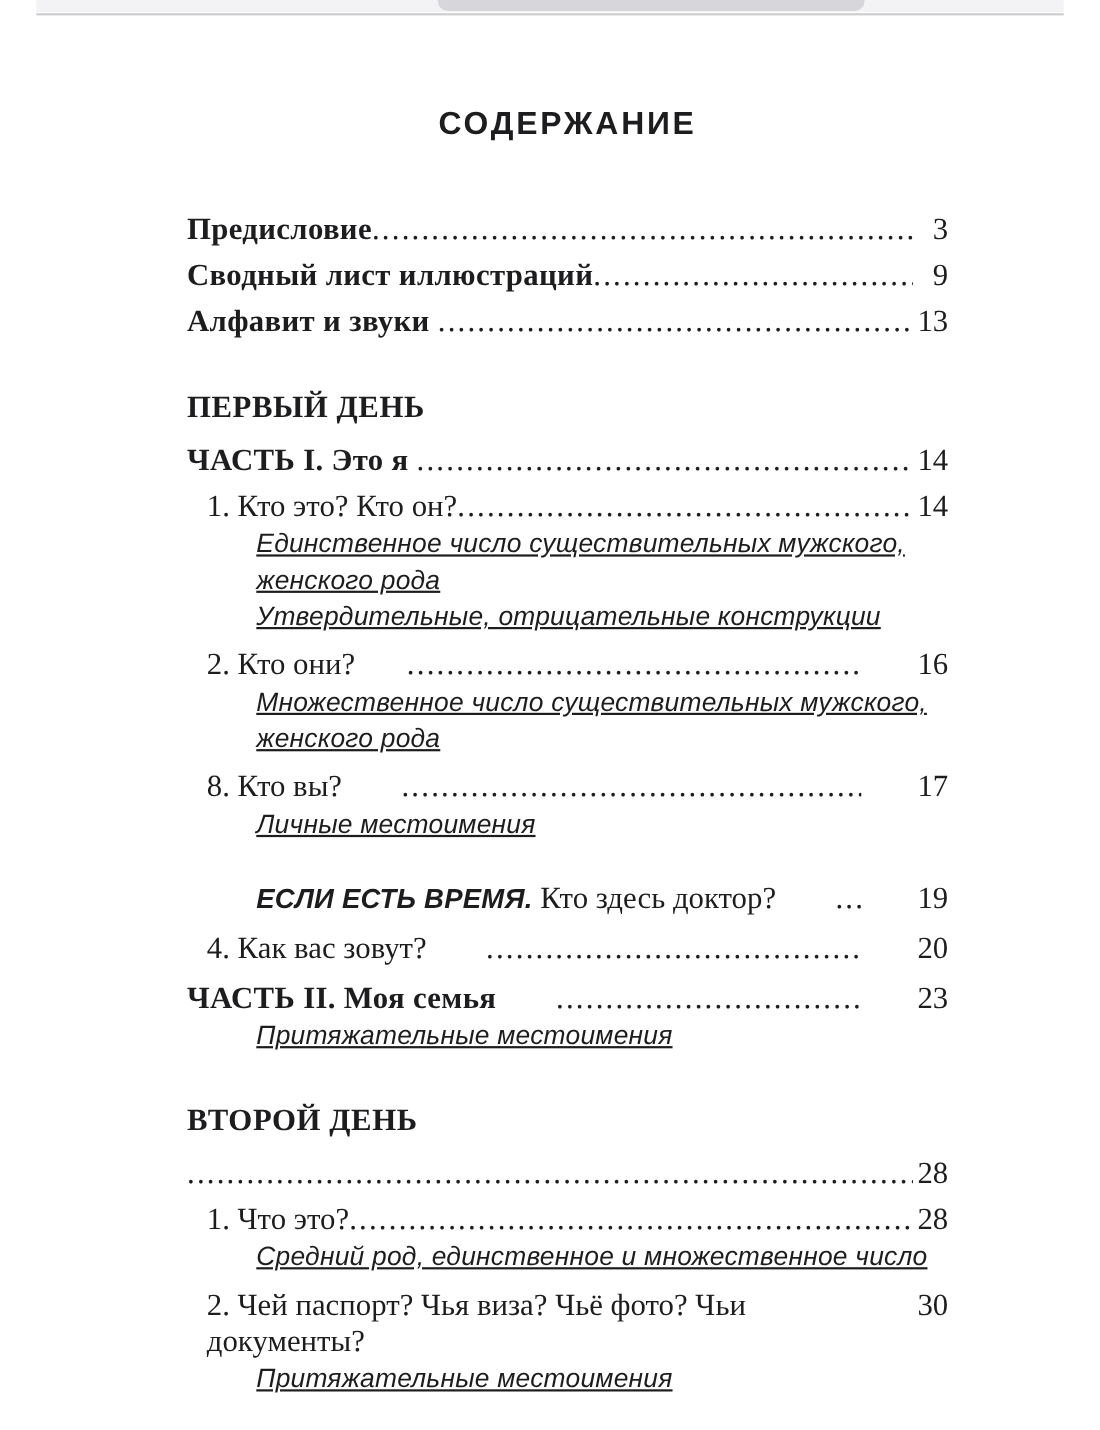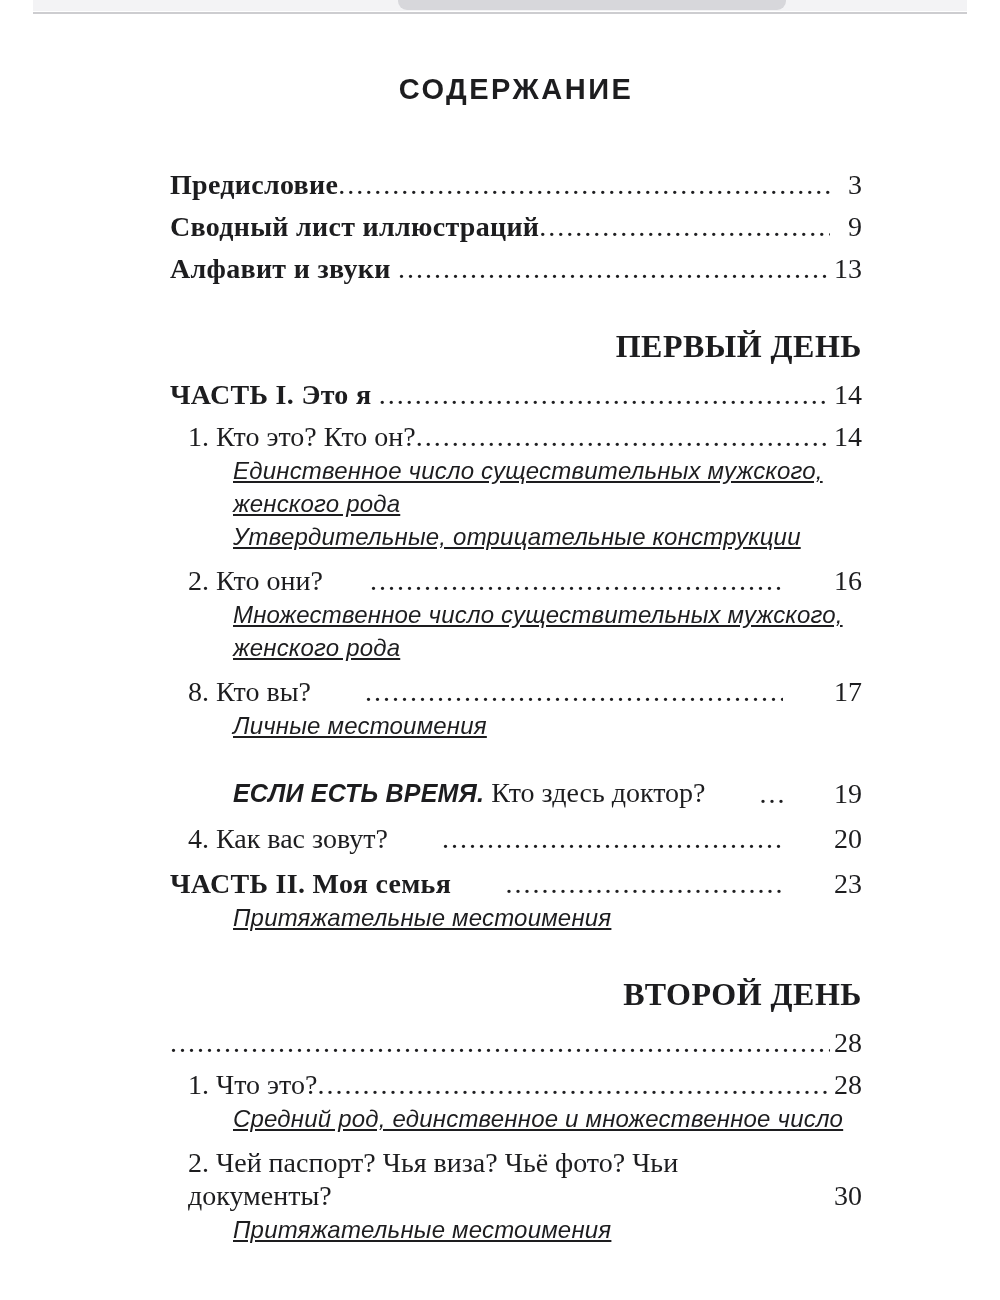--- a/index.html
+++ b/index.html
@@ -24,46 +24,46 @@
     border-radius: 0 0 9px 9px;
   }
   .chrome-divider {
     position: absolute; top: 12px; left: 33px; width: 934px; height: 2px;
     background: var(--divider, #cdcdd0);
   }
 
   
   .page {
     position: relative;
-    padding: 72px 138px 0 170px; 
+    padding: 96px 138px 0 170px; 
   }
   .doc-title {
     margin: 0;
     text-align: center;
     font-family: "Liberation Sans", sans-serif;
     font-weight: 700;
     font-size: 29px;
     letter-spacing: 2.5px;
     line-height: 34px;
   }
   .intro { margin-top: 62px; }
 
   .day-heading {
     margin: 46px 0 16px 0;
-    text-align: right;
+    text-align: left;
     font-family: "Liberation Serif", serif;
     font-weight: 700;
-    font-size: 32px;
+    font-size: 28px;
     line-height: 31px;
     letter-spacing: 0.5px;
   }
 
   .row {
     display: flex;
-    align-items: flex-end;
+    align-items: flex-start;
     font-size: 28px;
     line-height: 33px;
   }
   .entry { margin-top: 9px; }
   .entry.gap { margin-top: 12px; gap: 47px; }
   .entry .t { white-space: pre-wrap; }
   .entry.part .t { font-weight: 700; letter-spacing: 0.3px; }
   .entry.sub { margin-left: 18px; }
   .entry.noteindent { margin-left: 63px; margin-top: 35px; }
 

